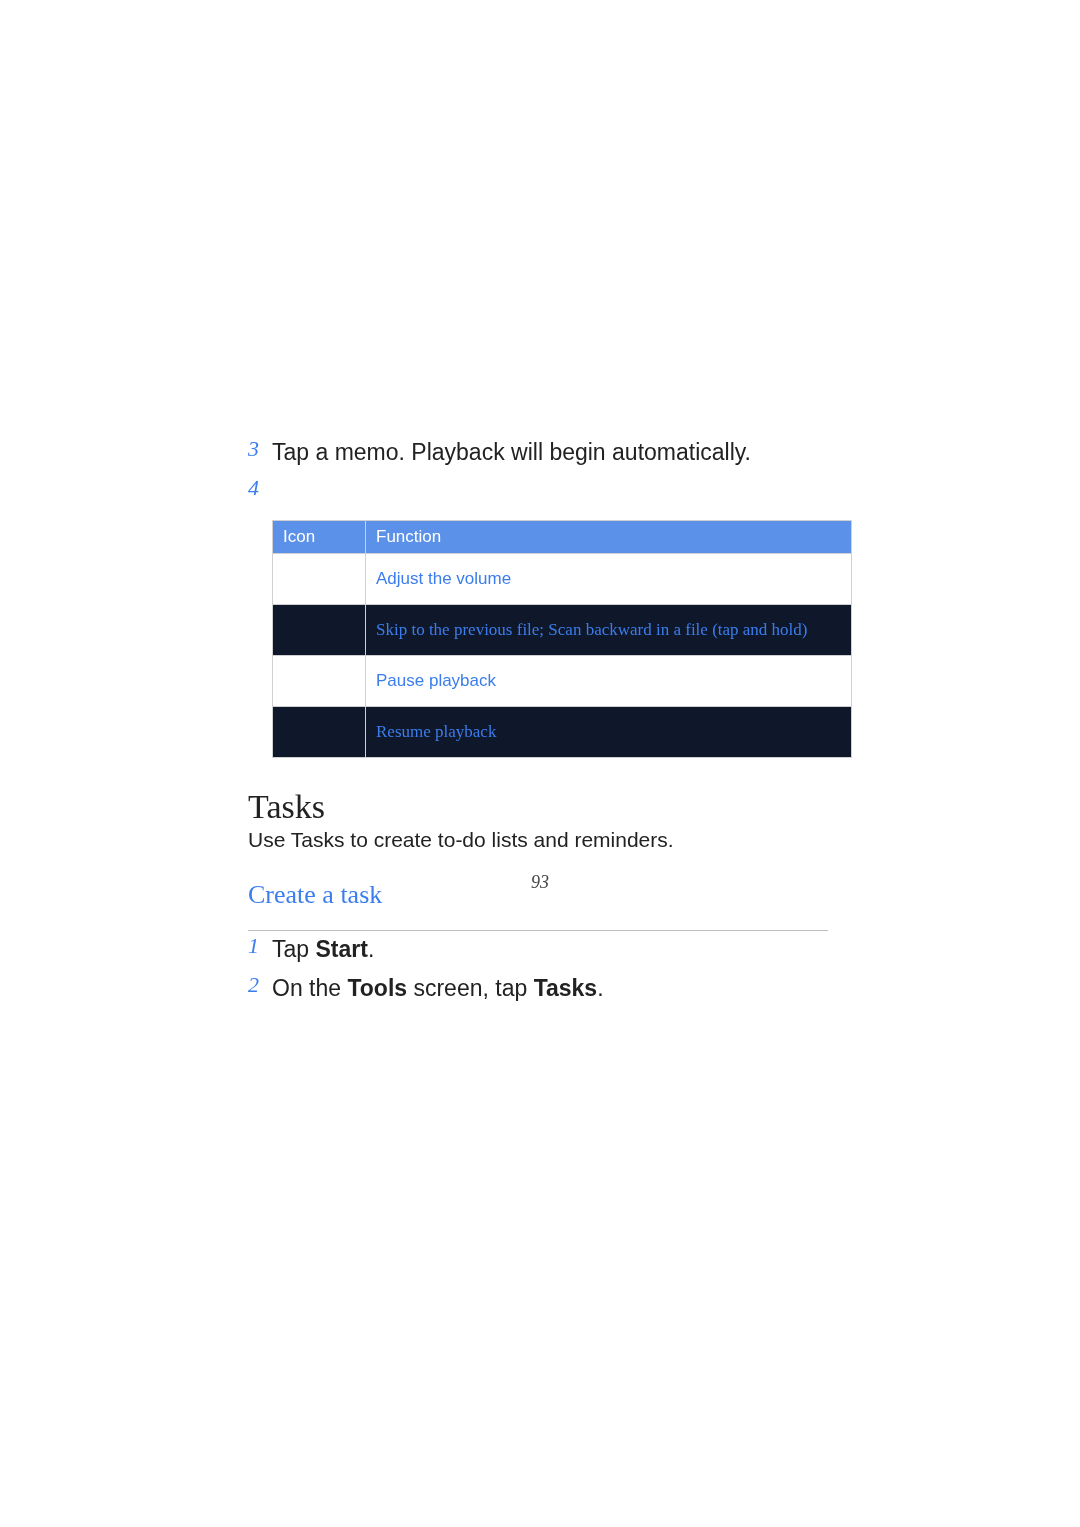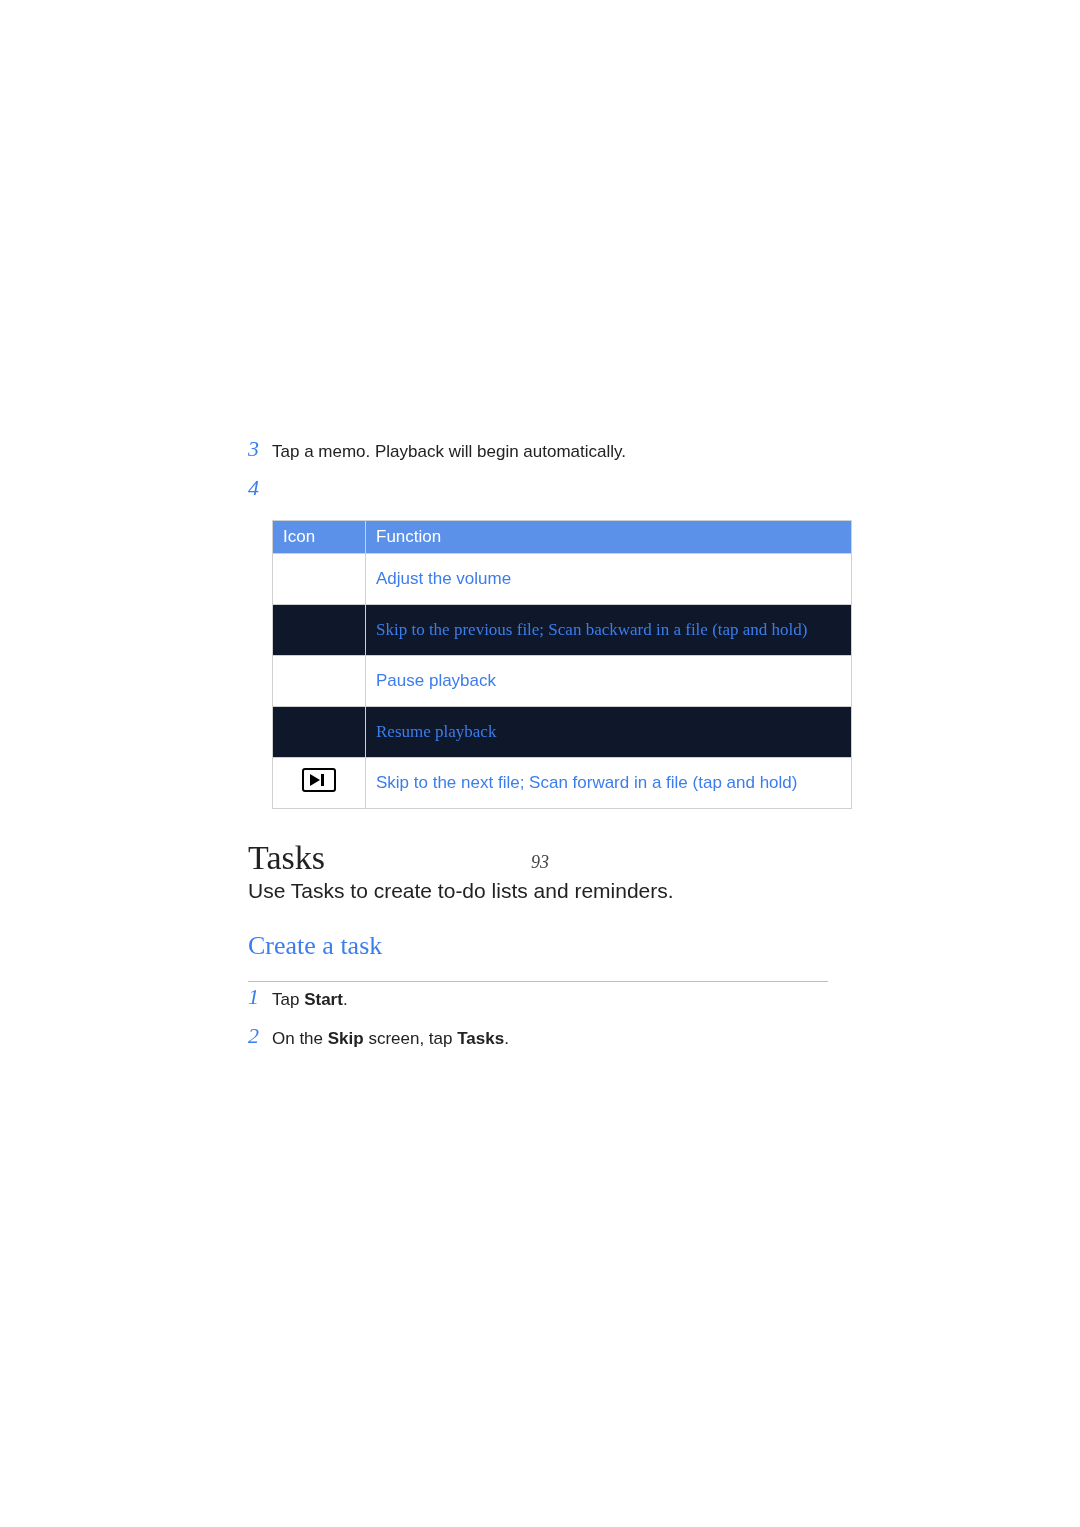--- a/index.html
+++ b/index.html
@@ -28,21 +28,21 @@
   .step-num {
     font-family: Georgia, 'Times New Roman', serif;
     font-style: italic;
     color: #3b7ded;
     font-size: 22px;
     width: 24px;
     line-height: 26px;
     text-align: left;
   }
   .step-text {
-    font-size: 17px;
+    font-size: 23px;
     color: #222;
     line-height: 30px;
     padding-top: 1px;
   }
   .controls-table {
     margin-top: 19px;
     border-collapse: collapse;
     width: 580px;
     font-size: 17px;
   }
@@ -98,21 +98,21 @@
     font-family: Georgia, 'Times New Roman', serif;
     font-size: 26px;
     color: #3b7ded;
     border-bottom: 1px solid #bdbdbd;
     padding-bottom: 20px;
     margin-bottom: 2px;
     width: 580px;
   }
   .page-number {
     position: absolute;
-    bottom: 654px;
+    bottom: 634px;
     left: 0;
     width: 1080px;
     text-align: center;
     font-family: Georgia, 'Times New Roman', serif;
     font-style: italic;
     font-size: 18px;
     color: #444;
   }
   .bold { font-weight: bold; }
 </style>
@@ -147,48 +147,37 @@
         <td>Skip to the previous file; Scan backward in a file (tap and hold)</td>
       </tr>
       <tr>
         <td class="icon-cell"></td>
         <td>Pause playback</td>
       </tr>
       <tr class="alt">
         <td class="icon-cell"></td>
         <td>Resume playback</td>
       </tr>
-      <tr>
-        <td class="icon-cell">
-          <span class="icon-box">
-            <svg width="30" height="20" viewBox="0 0 30 20">
-              <polygon points="6,4 16,10 6,16" fill="#000"></polygon>
-              <rect x="17" y="4" width="3" height="12" fill="#000"></rect>
-            </svg>
-          </span>
-        </td>
-        <td>Skip to the next file; Scan forward in a file (tap and hold)</td>
-      </tr>
     </tbody>
   </table>
 
   <div class="section-title">Tasks</div>
   <div class="section-desc">Use Tasks to create to-do lists and reminders.</div>
 
   <div class="subsection-title">Create a task</div>
 
   <div class="step">
     <div class="step-num">1</div>
     <div class="step-text">
       <span>Tap </span><span class="bold">Start</span><span>.</span>
     </div>
   </div>
 
   <div class="step">
     <div class="step-num">2</div>
     <div class="step-text">
-      <span>On the </span><span class="bold">Skip</span><span> screen, tap </span><span class="bold">Tasks</span><span>.</span>
+      <span>On the </span><span class="bold">Tools</span><span> screen, tap </span><span class="bold">Tasks</span><span>.</span>
     </div>
   </div>
 
   <div class="page-number">93</div>
 
 </div>
 
 </body></html>

